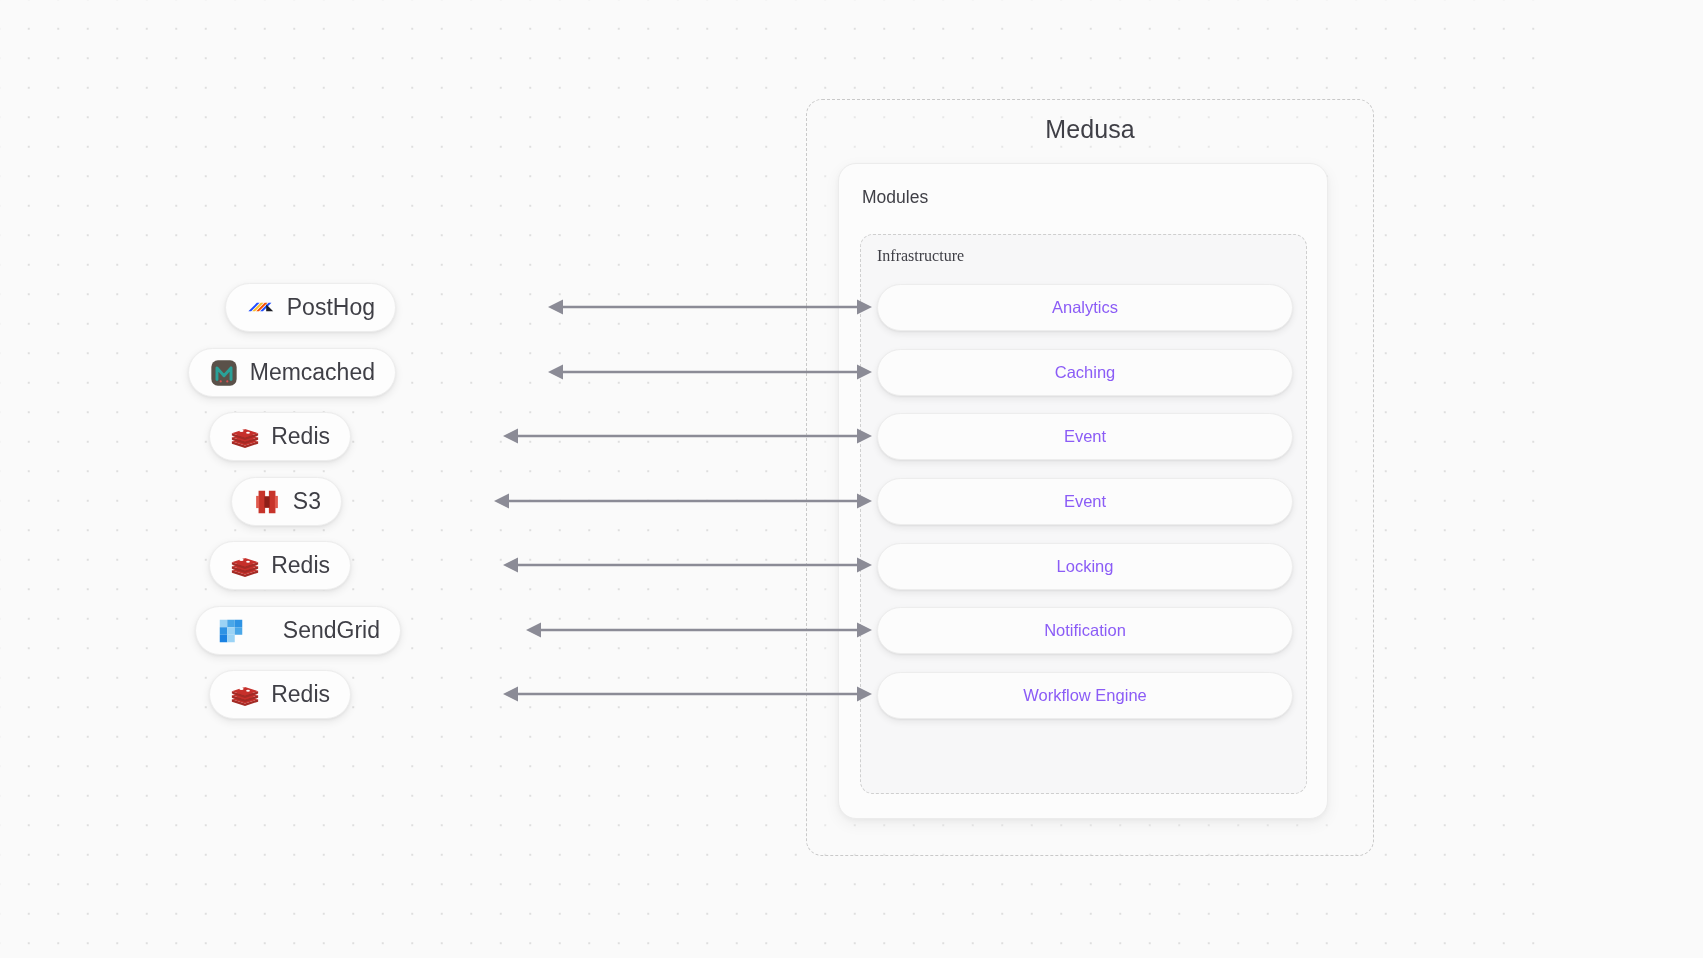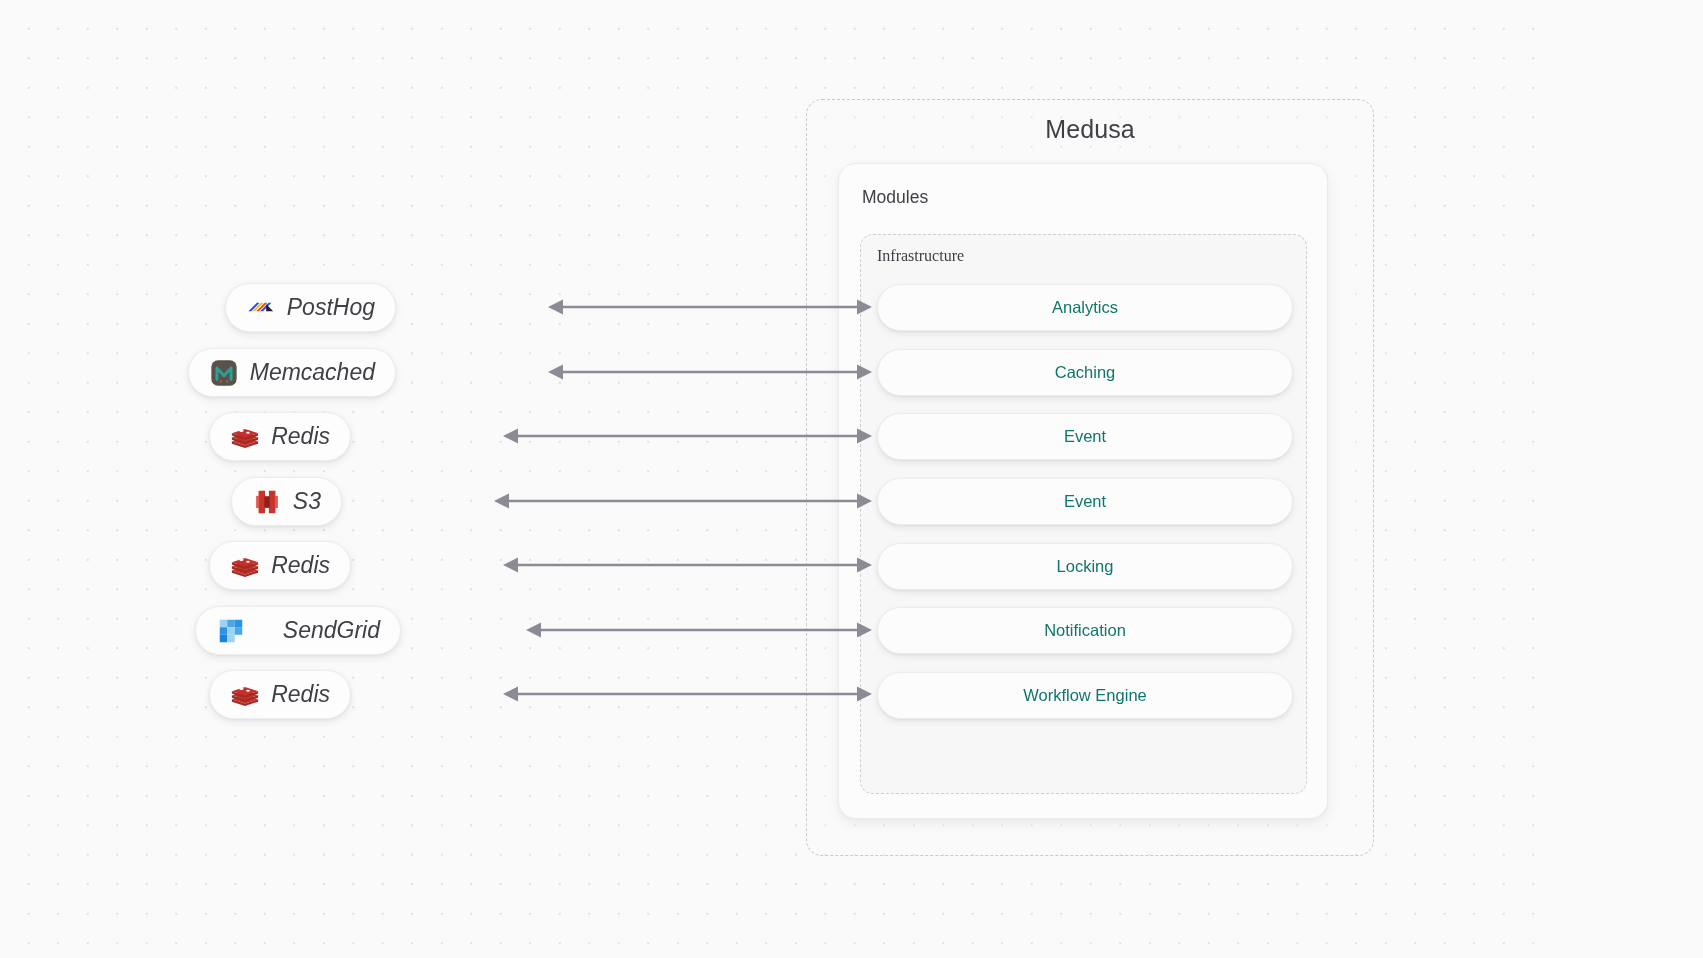--- a/index.html
+++ b/index.html
@@ -76,39 +76,39 @@
   .module-pill {
     position:absolute;
     left:877px;
     width:416px; height:47px;
     background:#fcfcfc;
     border:1px solid #ededed;
     border-radius:24px;
     box-shadow:0 3px 7px rgba(0,0,0,0.07), 0 1px 2px rgba(0,0,0,0.05);
     display:flex; align-items:center; justify-content:center;
     font-size:16.5px;
-    color:#0f766e;
+    color:#8b5cf6;
   }
 
   
   .node-pill {
     position:absolute;
     height:49px;
     background:#fdfdfd;
     border:1px solid #ededed;
     border-radius:25px;
     box-shadow:0 3px 9px rgba(0,0,0,0.08), 0 1px 3px rgba(0,0,0,0.05);
     display:flex; align-items:center;
     padding:0 20px;
     gap:11px;
     font-size:23px;
     color:#3f3f46;
     white-space:nowrap;
   }
-  .node-label { line-height:1;font-style:italic; }
+  .node-label { line-height:1; }
   .node-icon { width:30px; height:30px; flex:0 0 30px; display:block; }
 
   
   .arrow-svg { position:absolute; left:0; top:0; width:1703px; height:958px; pointer-events:none; }
 </style>
 </head>
 <body>
 
 <div id="canvas">
 

